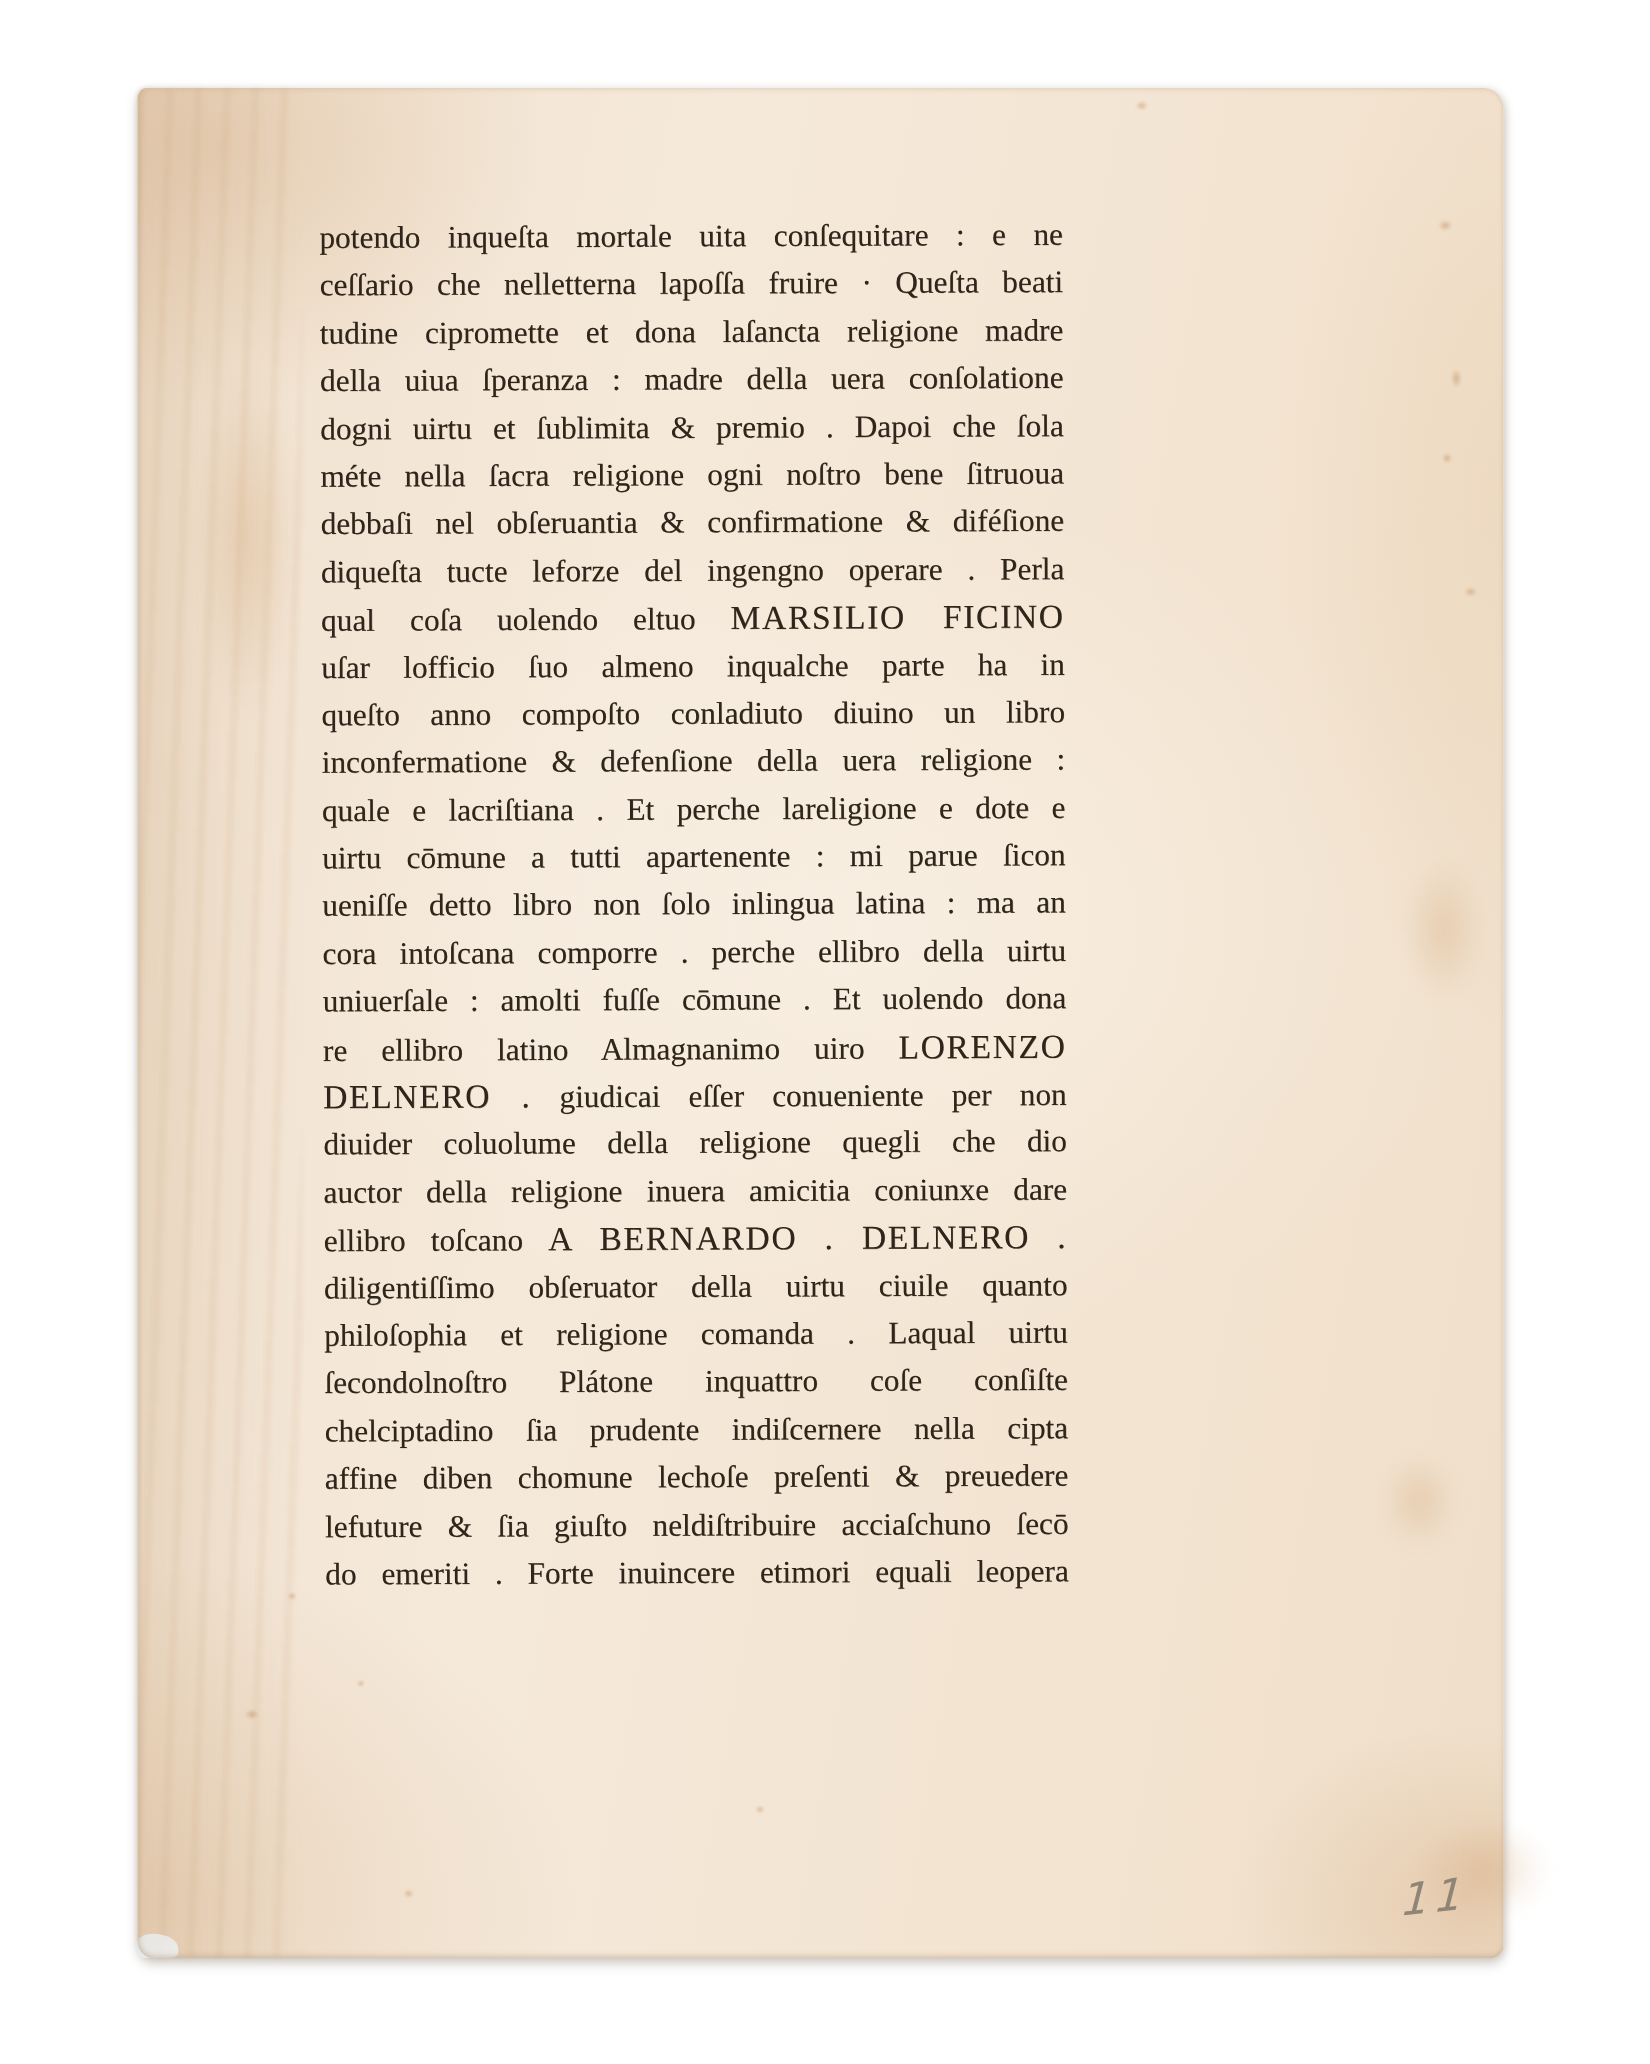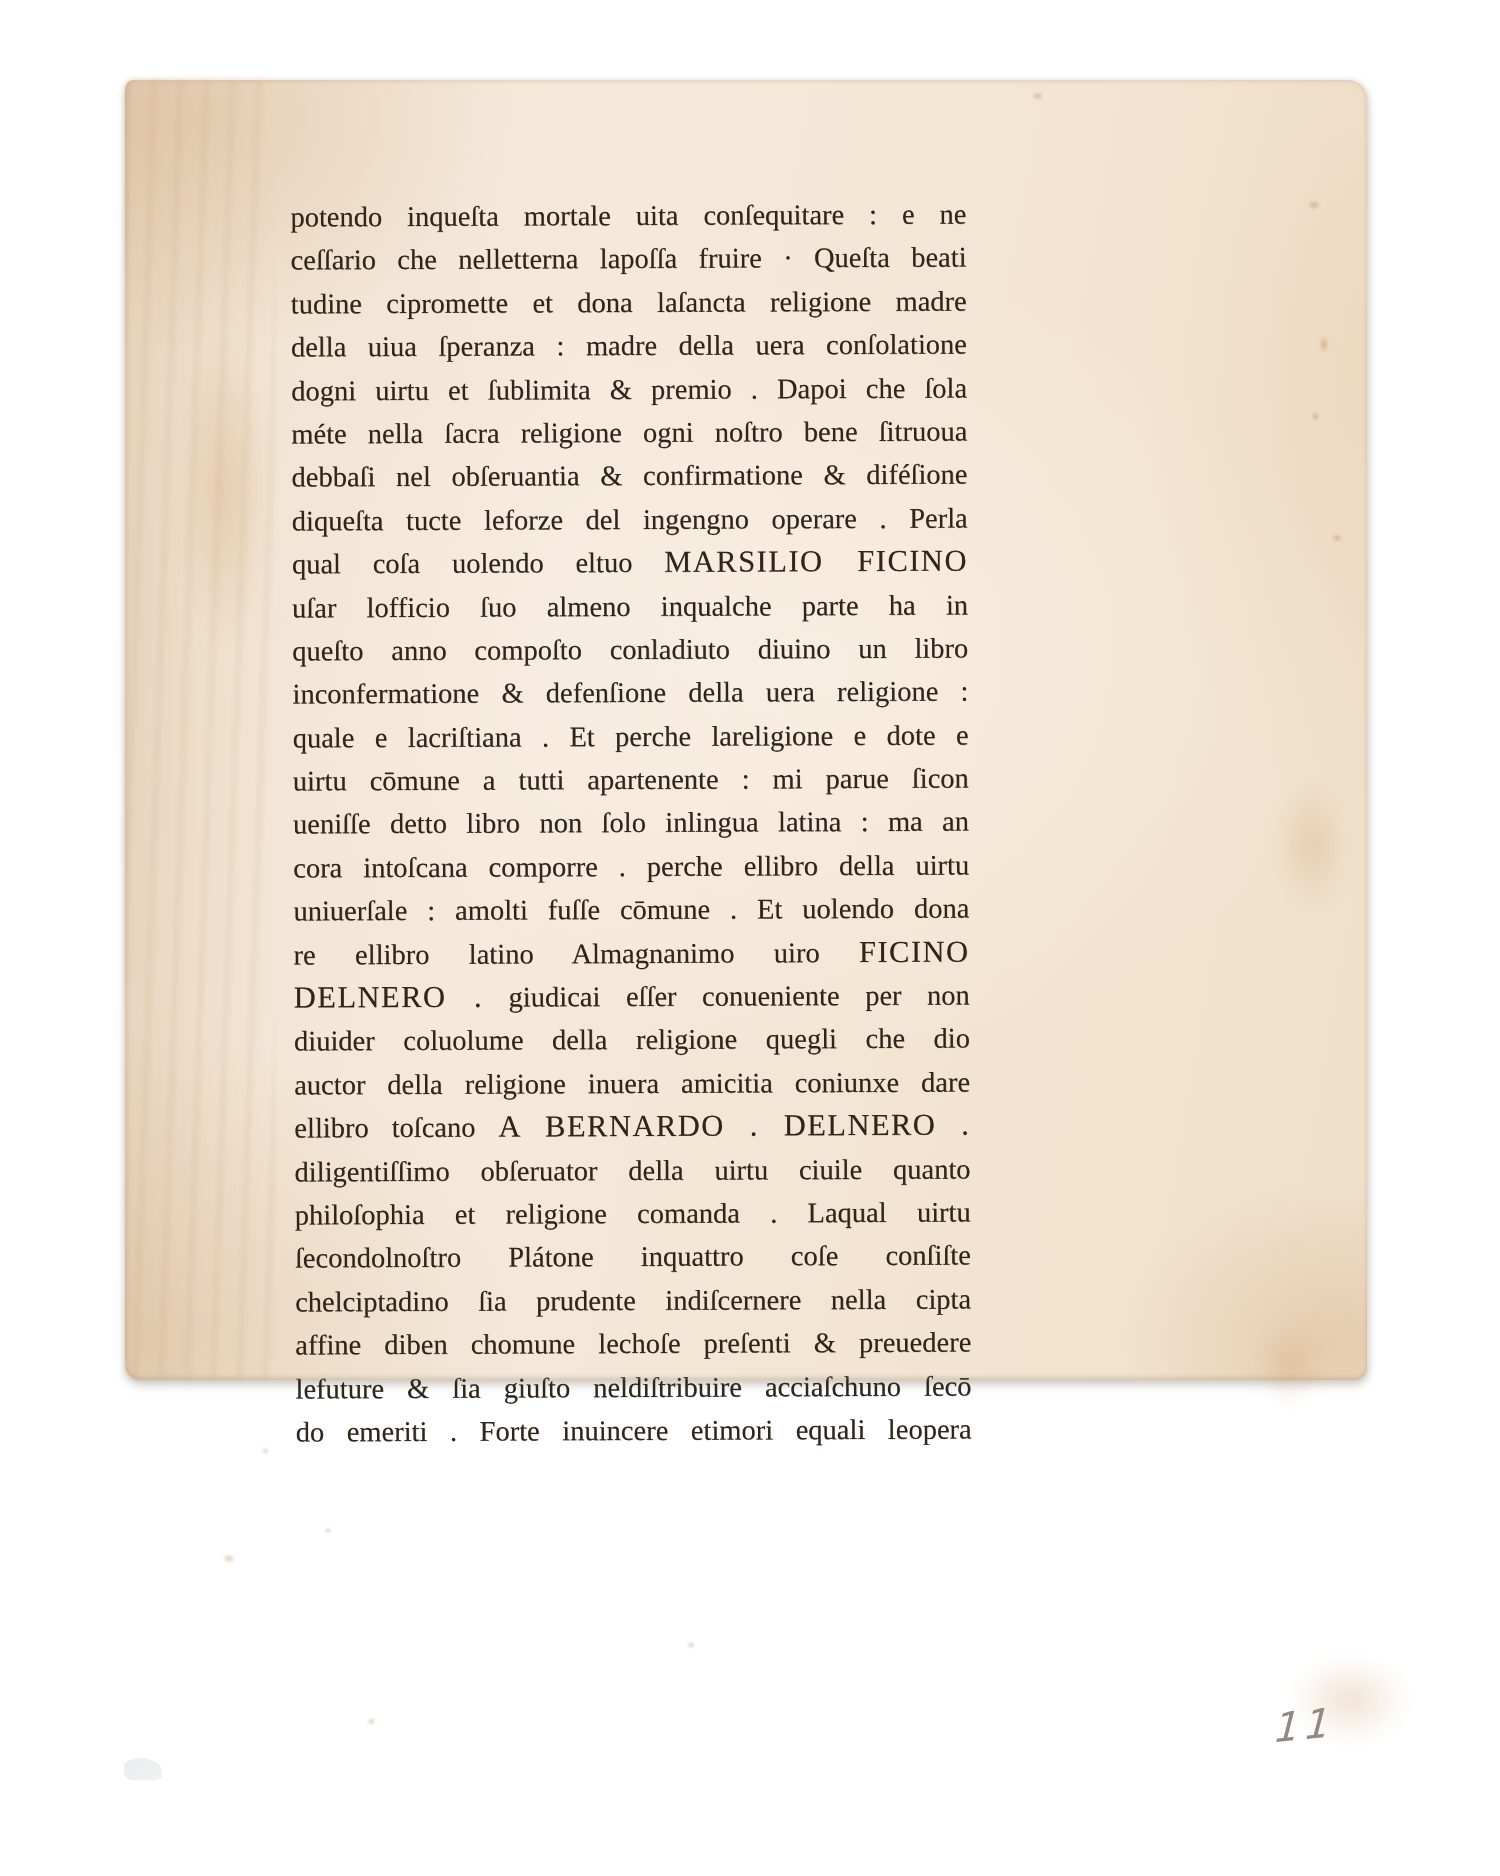--- a/index.html
+++ b/index.html
@@ -6,21 +6,21 @@
   body {
     width: 1500px; height: 1876px;
     background: #ffffff;
     position: relative;
     overflow: hidden;
     font-family: "Liberation Serif", "DejaVu Serif", serif;
   }
   .paper {
     position: absolute;
     left: 125px; top: 80px;
-    width: 1242px; height: 1300px;
+    width: 1242px; height: 1700px;
     border-radius: 8px 18px 12px 14px / 10px 20px 12px 16px;
     background:
       radial-gradient(420px 340px at 6% 3%, rgba(203,158,112,0.30), rgba(203,158,112,0) 70%),
       radial-gradient(520px 430px at 2% 97%, rgba(203,158,112,0.26), rgba(203,158,112,0) 72%),
       radial-gradient(300px 640px at 100% 22%, rgba(224,188,146,0.22), rgba(224,188,146,0) 75%),
       radial-gradient(300px 230px at 97% 97%, rgba(203,148,98,0.26), rgba(203,148,98,0) 70%),
       radial-gradient(700px 500px at 55% 45%, rgba(255,252,246,0.35), rgba(255,252,246,0) 80%),
       linear-gradient(100deg, #f1e2d0 0%, #f5e9da 35%, #f3e4d1 70%, #efdfca 100%);
     box-shadow: 0 5px 10px rgba(140,125,110,0.38), 2px 0 6px rgba(160,145,125,0.2);
   }
@@ -133,21 +133,21 @@
       <div class="line">diqueſta tucte leforze del ingengno operare . Perla</div>
       <div class="line">qual coſa uolendo eltuo <span class="caps">MARSILIO FICINO</span></div>
       <div class="line">uſar lofficio ſuo almeno inqualche parte ha in</div>
       <div class="line">queſto anno compoſto conladiuto diuino un libro</div>
       <div class="line">inconfermatione &amp; defenſione della uera religione :</div>
       <div class="line">quale e lacriſtiana . Et perche lareligione e dote e</div>
       <div class="line">uirtu cōmune a tutti apartenente : mi parue ſicon</div>
       <div class="line">ueniſſe detto libro non ſolo inlingua latina : ma an</div>
       <div class="line">cora intoſcana comporre . perche ellibro della uirtu</div>
       <div class="line">uniuerſale : amolti fuſſe cōmune . Et uolendo dona</div>
-      <div class="line">re ellibro latino Almagnanimo uiro <span class="caps">FICINO</span></div>
+      <div class="line">re ellibro latino Almagnanimo uiro <span class="caps">LORENZO</span></div>
       <div class="line"><span class="caps">DELNERO .</span> giudicai eſſer conueniente per non</div>
       <div class="line">diuider coluolume della religione quegli che dio</div>
       <div class="line">auctor della religione inuera amicitia coniunxe dare</div>
       <div class="line">ellibro toſcano <span class="caps">A BERNARDO . DELNERO .</span></div>
       <div class="line">diligentiſſimo obſeruator della uirtu ciuile quanto</div>
       <div class="line">philoſophia et religione comanda . Laqual uirtu</div>
       <div class="line">ſecondolnoſtro Plátone inquattro coſe conſiſte</div>
       <div class="line">chelciptadino ſia prudente indiſcernere nella cipta</div>
       <div class="line">affine diben chomune lechoſe preſenti &amp; preuedere</div>
       <div class="line">lefuture &amp; ſia giuſto neldiſtribuire acciaſchuno ſecō</div>

